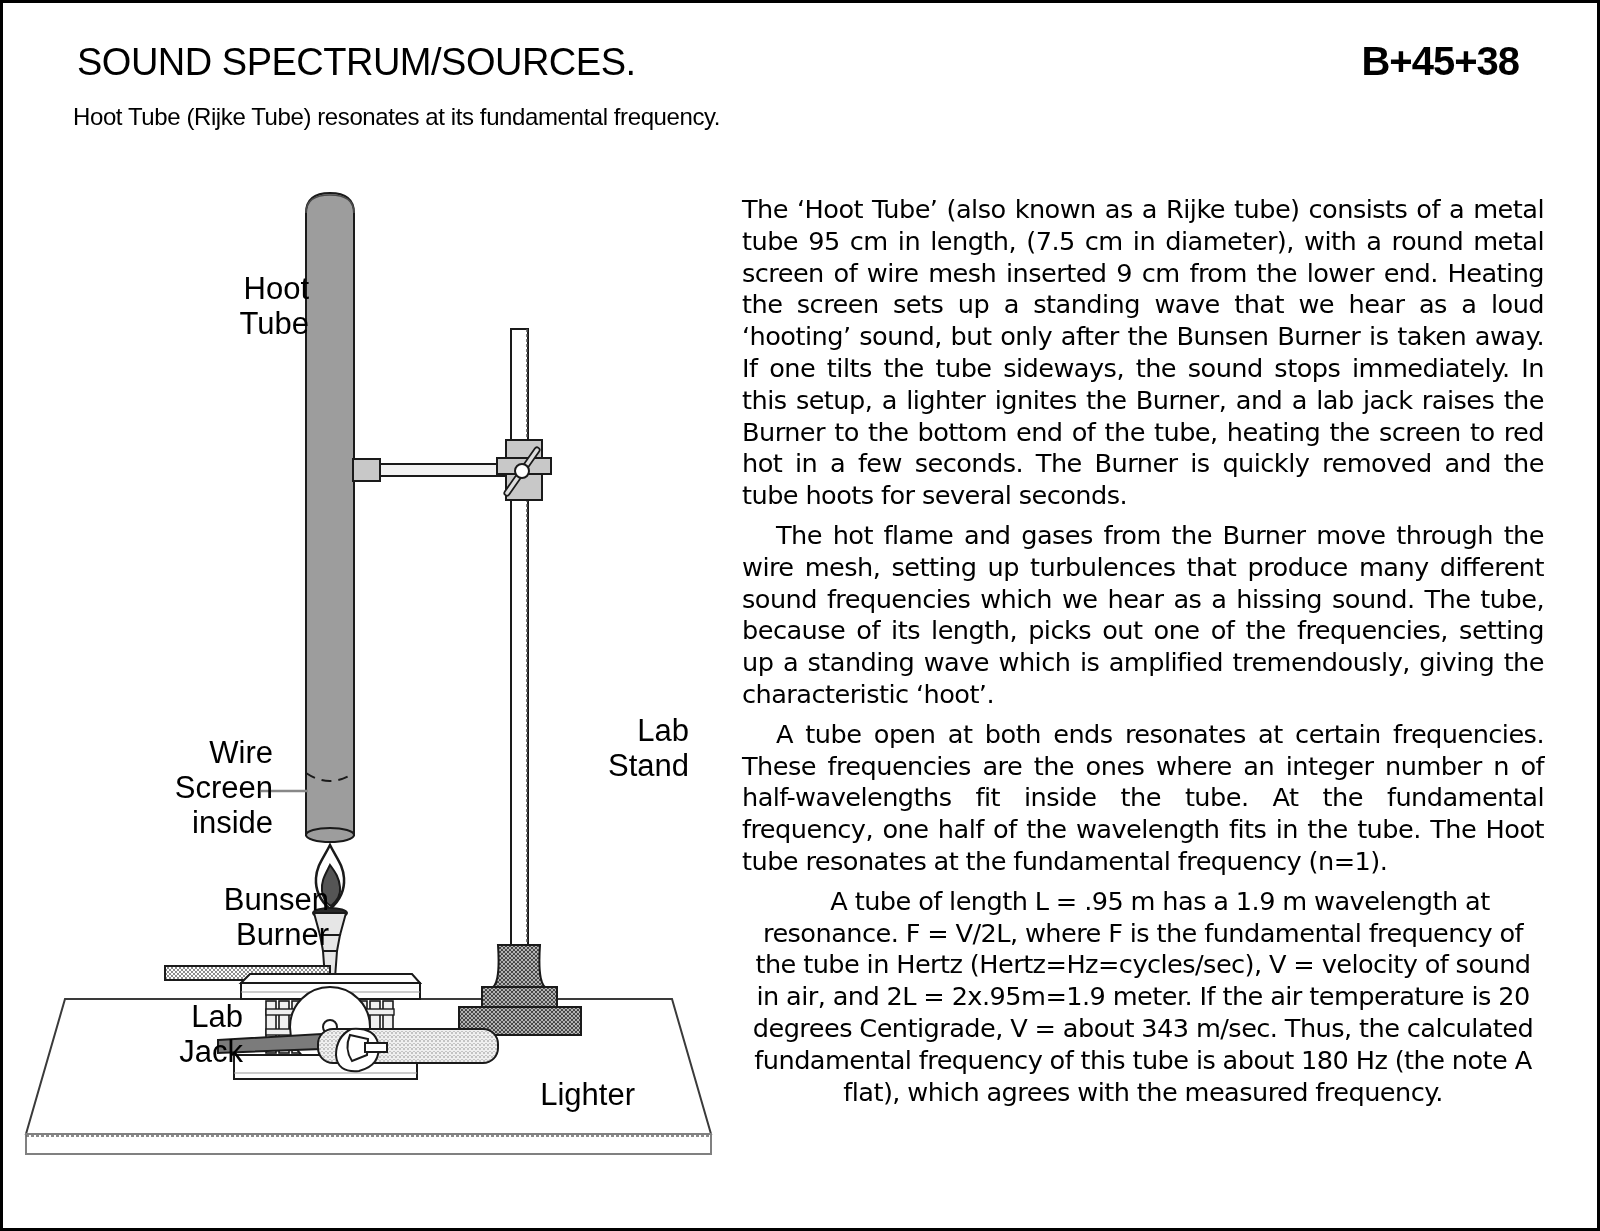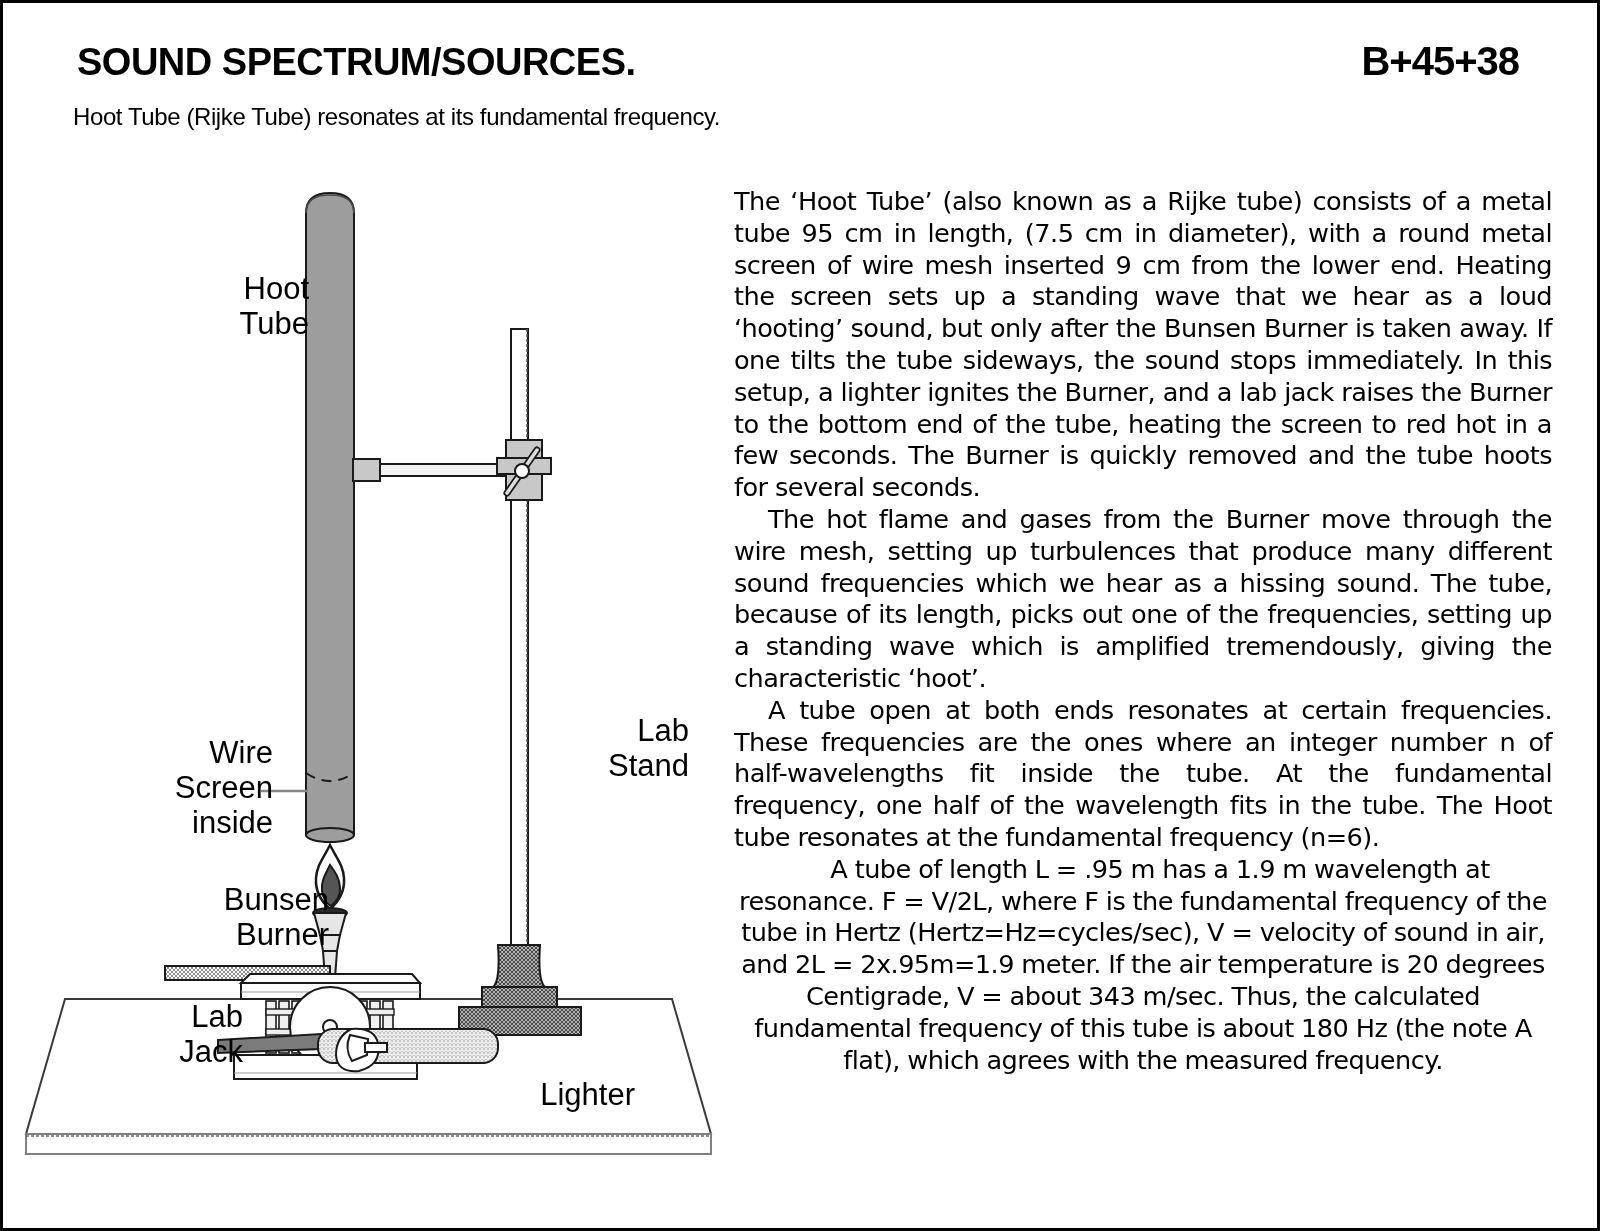--- a/index.html
+++ b/index.html
@@ -20,21 +20,21 @@
     border: 3px solid #000000;
     overflow: hidden;
   }
 
   
   #header-title {
     position: absolute;
     left: 74px;
     top: 38px;
     font-size: 38px;
-    font-weight: bold;
+    font-weight: normal;
     letter-spacing: -0.5px;
     white-space: nowrap;
   }
   #header-code {
     position: absolute;
     right: 78px;
     top: 36px;
     font-size: 40px;
     font-weight: bold;
     letter-spacing: -1px;
@@ -57,21 +57,21 @@
     top: 183px;
     width: 818px;
     font-size: 25.6px;
     line-height: 31.8px;
     text-align: justify;
     font-family: "DejaVu Sans", sans-serif;
     letter-spacing: -0.55px;
     word-spacing: -0.2px;
   }
   #body-column p {
-    margin: 0;
+    margin: 8px;
   }
   #body-column p.indent {
     text-indent: 34px;
   }
   #body-column p.last {
     text-align: center;
   }
 
   
   #diagram {
@@ -246,17 +246,17 @@
 
     <div class="dlabel" style="left:546px; top:710px; width:140px;">Lab
 Stand</div>
 
     <div class="dlabel" style="left:472px; top:1074px; width:160px;">Lighter</div>
   </div>
 
   <div id="body-column">
     <p>The ‘Hoot Tube’ (also known as a Rijke tube) consists of a metal tube 95 cm in length, (7.5 cm in diameter), with a round metal screen of wire mesh inserted 9 cm from the lower end. Heating the screen sets up a standing wave that we hear as a loud ‘hooting’ sound, but only after the Bunsen Burner is taken away. If one tilts the tube sideways, the sound stops immediately.  In this setup, a lighter ignites the Burner, and a lab jack raises the Burner to the bottom end of the tube, heating the screen to red hot in a few seconds. The Burner is quickly removed and the tube hoots for several seconds.</p>
     <p class="indent">The hot flame and gases from the Burner move through the wire mesh, setting up turbulences that produce many different sound frequencies which we hear as a hissing sound. The tube, because of its length, picks out one of the frequencies, setting up a standing wave which is amplified tremendously, giving the characteristic ‘hoot’.</p>
-    <p class="indent">A tube open at both ends resonates at certain frequencies. These frequencies are the ones where an integer number n of half-wavelengths fit inside the tube. At the fundamental frequency, one half of the wavelength fits in the tube. The Hoot tube resonates at the fundamental frequency (n=6).</p>
+    <p class="indent">A tube open at both ends resonates at certain frequencies. These frequencies are the ones where an integer number n of half-wavelengths fit inside the tube. At the fundamental frequency, one half of the wavelength fits in the tube. The Hoot tube resonates at the fundamental frequency (n=1).</p>
     <p class="indent last">A tube of length L = .95 m has a 1.9 m wavelength at resonance. F = V/2L, where F is the fundamental frequency of the tube in Hertz (Hertz=Hz=cycles/sec),  V = velocity of sound in air, and 2L = 2x.95m=1.9 meter. If the air temperature is 20 degrees Centigrade, V = about 343 m/sec. Thus, the calculated fundamental frequency of this tube is about 180 Hz (the note A flat), which agrees with the measured frequency.</p>
   </div>
 
 </div>
 
 </body></html>

